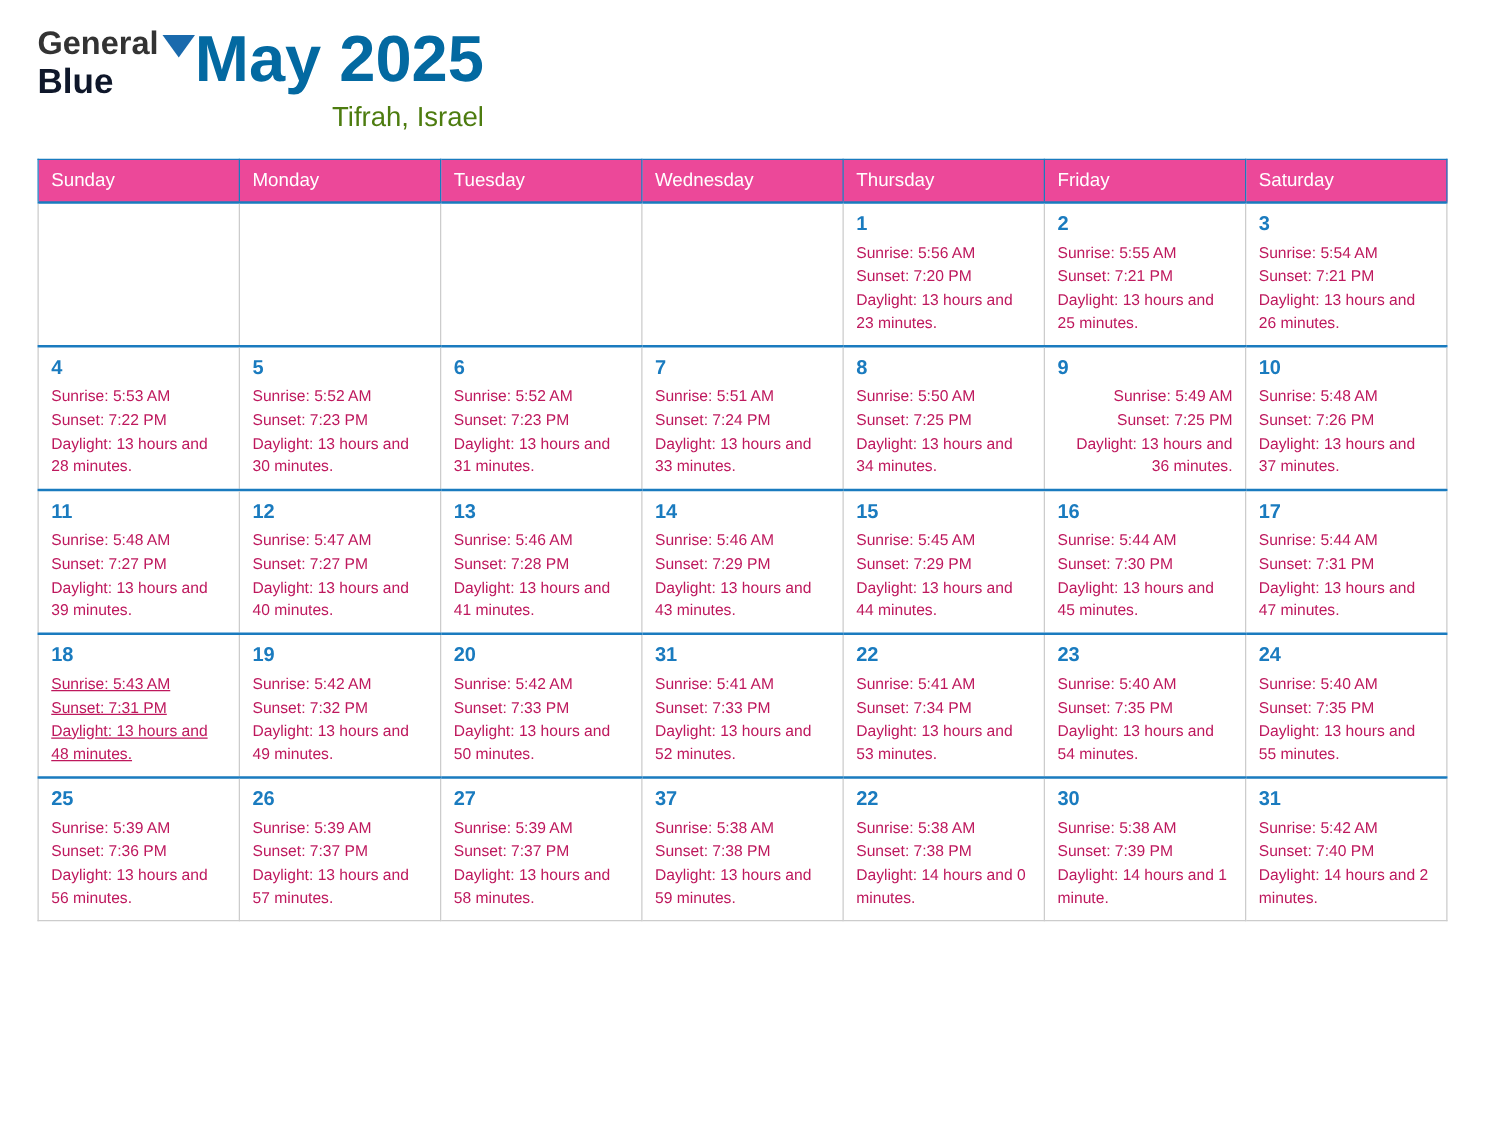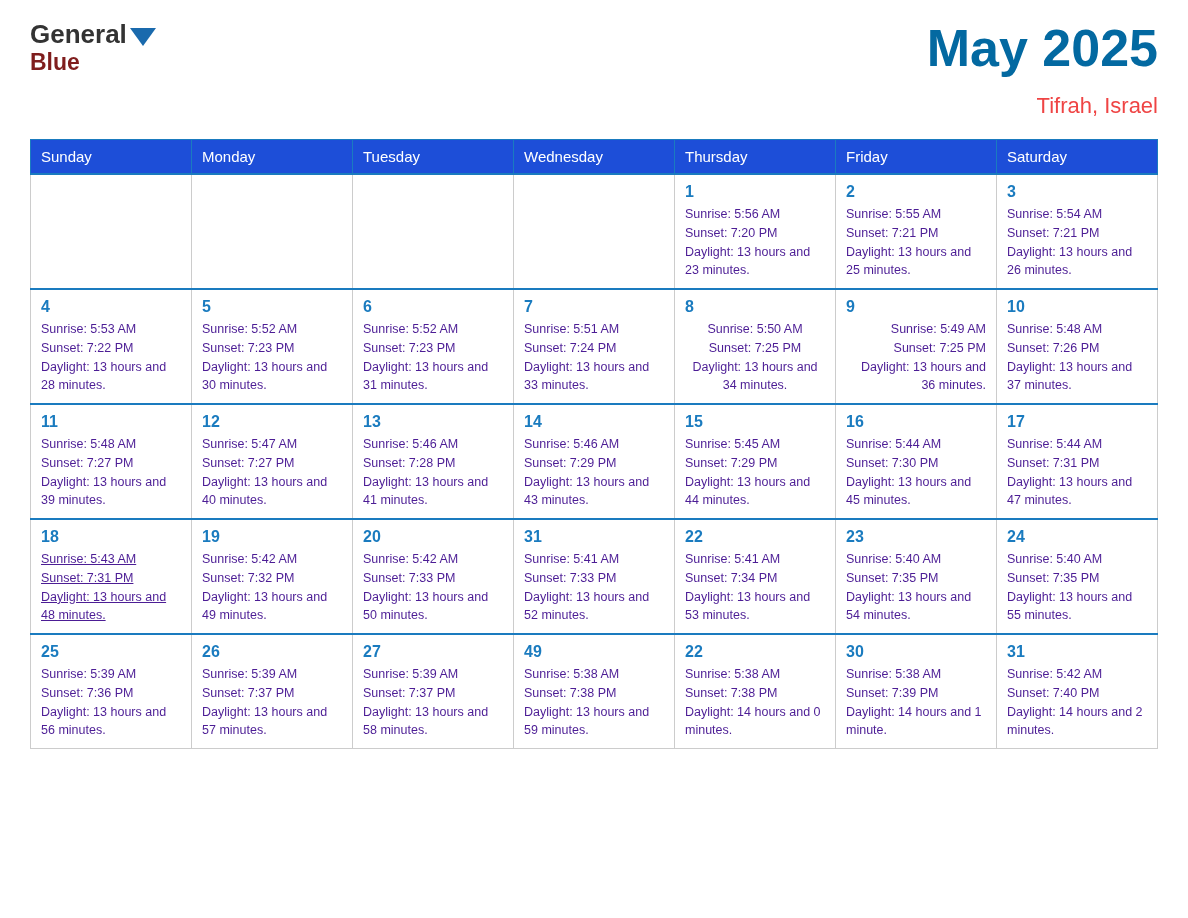--- a/index.html
+++ b/index.html
@@ -6,21 +6,21 @@
     body {
       font-family: Arial, sans-serif;
       background: #fff;
       padding: 20px 30px;
       width: 1188px;
       min-height: 918px;
     }
 
     .header {
       display: flex;
-      justify-content: space-between;
+      justify-content: flex-start;
       align-items: flex-start;
       margin-bottom: 20px;
     }
 
     .logo {
       display: flex;
       align-items: center;
     }
 
     .logo-text {
@@ -46,32 +46,32 @@
 
     .month-year {
       font-size: 52px;
       font-weight: bold;
       color: #0369a1;
       line-height: 1.1;
     }
 
     .location {
       font-size: 22px;
-      color: #ef4444;
-      margin-top: 16px;
+      color: #4d7c0f;
+      margin-top: 4px;
     }
 
     .calendar {
       width: 100%;
       border-collapse: collapse;
       border: 1px solid #ccc;
     }
 
     .calendar th {
-      background-color: #1d4ed8;
+      background-color: #ec4899;
       color: white;
       padding: 8px 10px;
       text-align: left;
       font-size: 15px;
       font-weight: normal;
       border: 1px solid #1a7bbf;
     }
 
     .calendar td {
       vertical-align: top;
@@ -86,35 +86,35 @@
     .day-number {
       font-size: 16px;
       font-weight: bold;
       color: #1a7bbf;
       display: block;
       margin-bottom: 4px;
     }
 
     .day-info {
       font-size: 12.5px;
-      color: #4c1d95;
+      color: #be185d;
       line-height: 1.5;
     }
 
     .empty-cell {
       background: #fff;
     }
 
     tr.week-row td {
       border-top: 2px solid #1a7bbf;
     }
 
     .logo-blue-text {
-      color: #7f1d1d;
-      font-size: 23px;
+      color: #0f172a;
+      font-size: 28px;
       font-weight: bold;
     }
   </style>
 </head>
 <body>
 
 <div class="header">
   <div class="logo">
     <div class="logo-wrapper">
       <div class="logo-line1">
@@ -189,21 +189,21 @@
 Daylight: 13 hours and 31 minutes.</div>
         </td>
         <td>
           <span class="day-number">7</span>
           <div class="day-info" style="white-space: pre-line;">Sunrise: 5:51 AM
 Sunset: 7:24 PM
 Daylight: 13 hours and 33 minutes.</div>
         </td>
         <td>
           <span class="day-number">8</span>
-          <div class="day-info" style="white-space: pre-line; text-align: center;">Sunrise: 5:50 AM
+          <div class="day-info" style="white-space: pre-line;">Sunrise: 5:50 AM
 Sunset: 7:25 PM
 Daylight: 13 hours and 34 minutes.</div>
         </td>
         <td>
           <span class="day-number">9</span>
           <div class="day-info" style="white-space: pre-line; text-align: right;">Sunrise: 5:49 AM
 Sunset: 7:25 PM
 Daylight: 13 hours and 36 minutes.</div>
         </td>
         <td>
@@ -314,21 +314,21 @@
 Sunset: 7:37 PM
 Daylight: 13 hours and 57 minutes.</div>
         </td>
         <td>
           <span class="day-number">27</span>
           <div class="day-info" style="white-space: pre-line;">Sunrise: 5:39 AM
 Sunset: 7:37 PM
 Daylight: 13 hours and 58 minutes.</div>
         </td>
         <td>
-          <span class="day-number">49</span>
+          <span class="day-number">37</span>
           <div class="day-info" style="white-space: pre-line;">Sunrise: 5:38 AM
 Sunset: 7:38 PM
 Daylight: 13 hours and 59 minutes.</div>
         </td>
         <td>
           <span class="day-number">22</span>
           <div class="day-info" style="white-space: pre-line;">Sunrise: 5:38 AM
 Sunset: 7:38 PM
 Daylight: 14 hours and 0 minutes.</div>
         </td>

